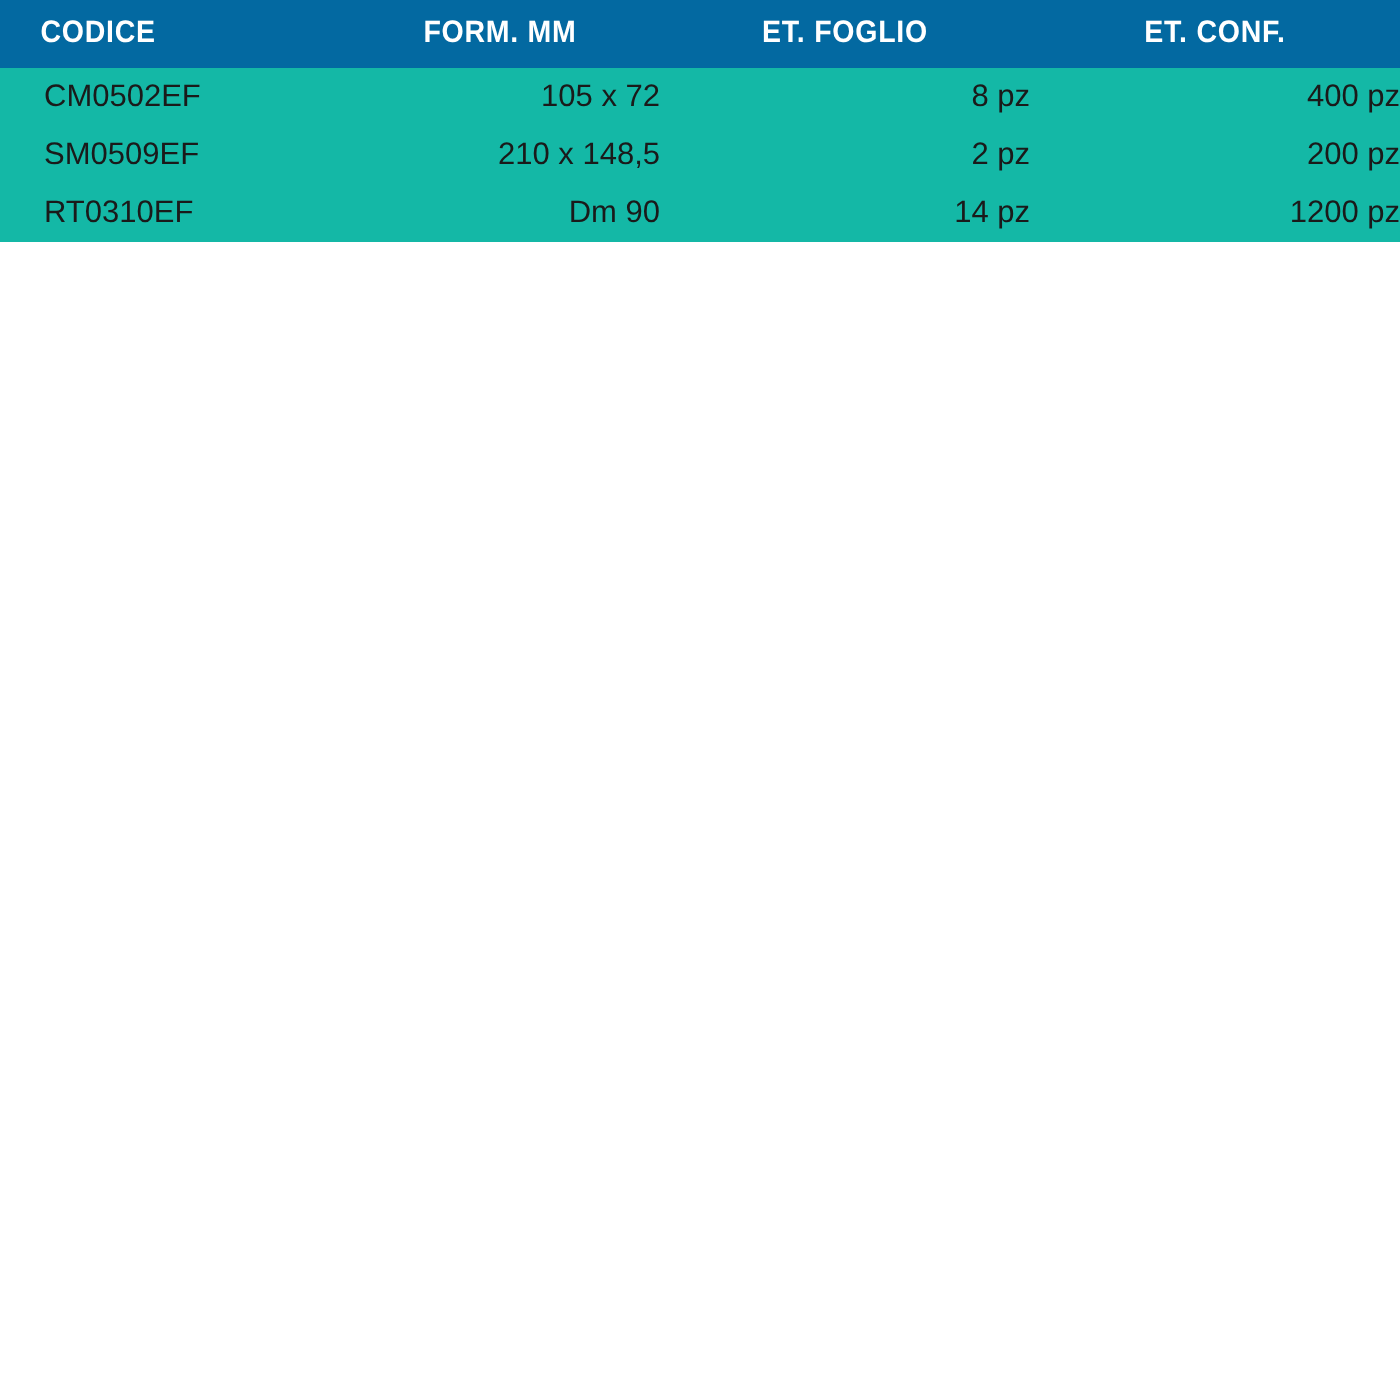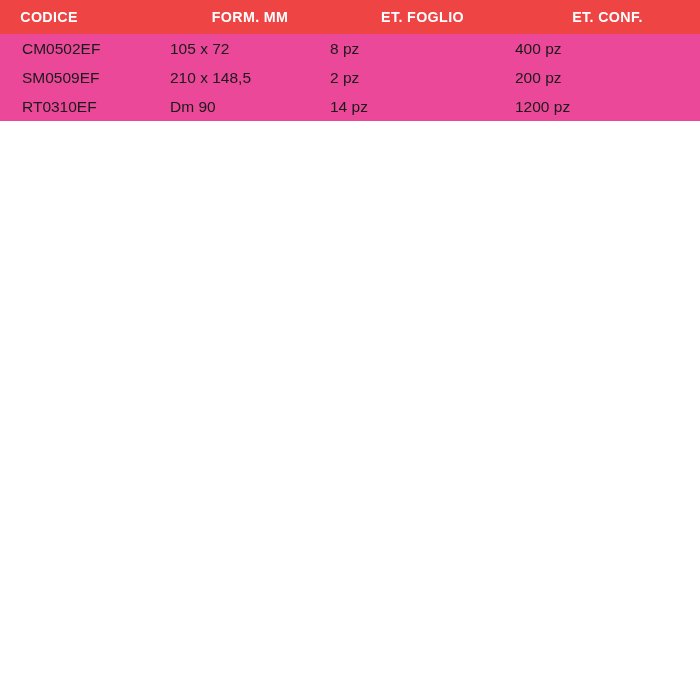--- a/index.html
+++ b/index.html
@@ -17,21 +17,21 @@
   }
 
   .spec-table {
     width: 700px;
     border-collapse: collapse;
     table-layout: fixed;
   }
 
   
   .spec-table thead tr {
-    background: #ef4444;
+    background: #0369a1;
   }
   .spec-table thead th {
     color: #ffffff;
     font-size: 15.5px;
     font-weight: bold;
     letter-spacing: 0.4px;
     padding: 0;
     height: 34px;
     line-height: 34px;
     vertical-align: middle;
@@ -52,31 +52,31 @@
   .spec-table tbody td {
     font-size: 15.5px;
     color: #1a1a1a;
     height: 29px;
     line-height: 29px;
     padding: 0;
     vertical-align: middle;
     font-weight: normal;
   }
   .spec-table tbody tr.row-odd {
-    background: #ec4899;
+    background: #14b8a6;
   }
   .spec-table tbody tr.row-even {
     background: #ededed;
   }
   .spec-table tbody td.col-code {
     text-align: left;
     padding-left: 22px;
   }
   .spec-table tbody td.col-center {
-    text-align: left;
+    text-align: right;
   }
 
   
   .cw-1 { width: 170px; }
   .cw-2 { width: 160px; }
   .cw-3 { width: 185px; }
   .cw-4 { width: 185px; }
 
   .filler {
     background: #ffffff;

